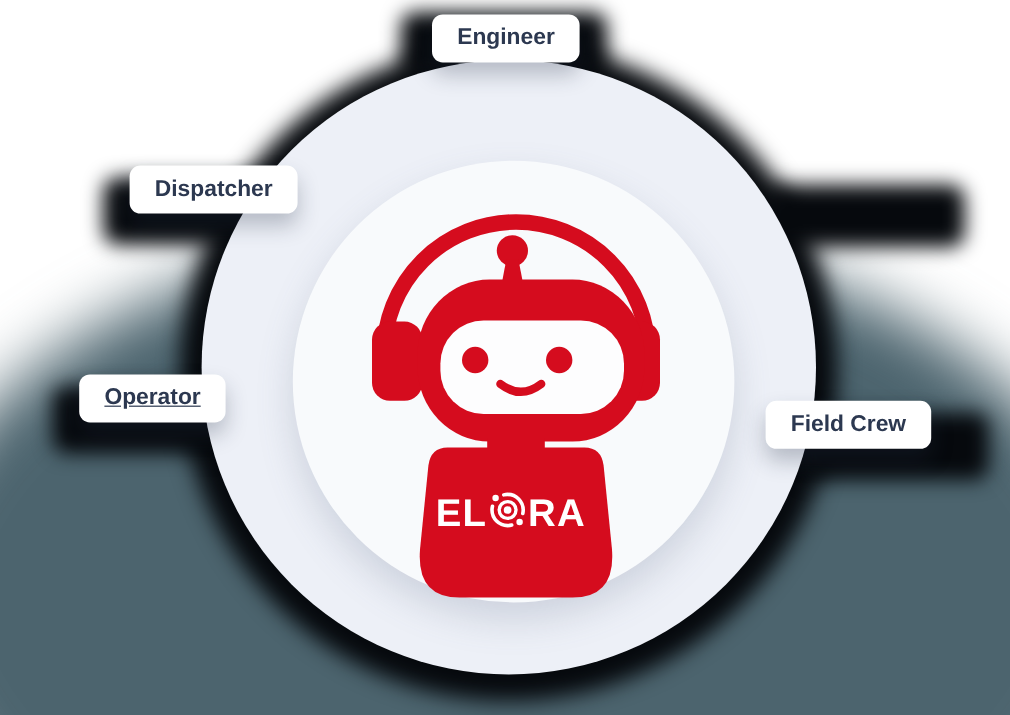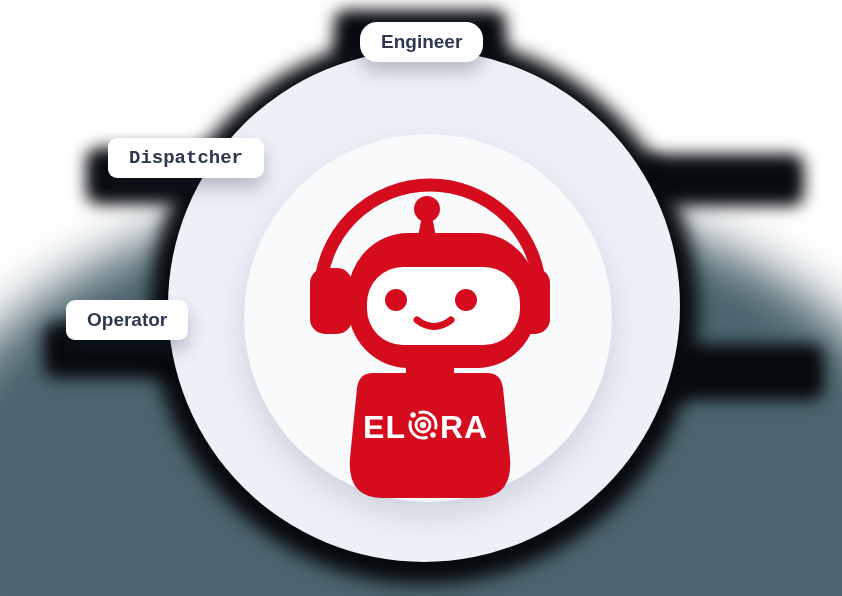--- a/index.html
+++ b/index.html
@@ -26,24 +26,24 @@
       background:#edf0f7;border-radius:50%;z-index:4;}
   .inner-circle{position:absolute;left:244px;top:134px;width:368px;height:368px;
       background:#f8fafc;border-radius:50%;z-index:5;
       box-shadow:0 14px 30px rgba(90,105,130,0.22);}
 
   .robot{position:absolute;left:265px;top:172px;width:330px;height:340px;z-index:6;}
 
   .role-label{position:absolute;z-index:7;background:#ffffff;border-radius:9px;
       padding:9px 21px;font-size:19px;font-weight:700;color:#2c3850;line-height:22px;
       box-shadow:0 10px 18px rgba(35,45,70,0.28);white-space:nowrap;}
-  .label-engineer  {left:360px;top:22px;border-radius:17px;}
-  .label-dispatcher{left:108px;top:138px;font-family:Liberation Mono, monospace;}
+  .label-engineer  {left:360px;top:12px;}
+  .label-dispatcher{left:108px;top:138px;}
   .label-supervisor{left:600px;top:140px;}
-  .label-operator  {left:66px; top:300px;}
+  .label-operator  {left:66px; top:312px;text-decoration:underline;}
   .label-fieldcrew {left:638px;top:334px;}
 
   .elora-text{font-family:"Liberation Sans", sans-serif;font-weight:bold;
       font-size:32px;letter-spacing:1px;fill:#ffffff;}
 </style>
 </head>
 <body>
 
 <div id="stage">
 
@@ -87,14 +87,15 @@
       <circle cx="168" cy="263" r="2.7" fill="#ffffff"></circle>
       <circle cx="158" cy="253" r="7" fill="none" stroke="#ffffff" stroke-width="2.8"></circle>
       <circle cx="158" cy="253" r="3.2" fill="#ffffff"></circle>
     </g>
     <text x="175" y="266" text-anchor="start" class="elora-text">RA</text>
   </svg>
 
   <div class="role-label label-engineer">Engineer</div>
   <div class="role-label label-dispatcher">Dispatcher</div>
   <div class="role-label label-operator">Operator</div>
+  <div class="role-label label-fieldcrew">Field Crew</div>
 
 </div>
 
 </body></html>

